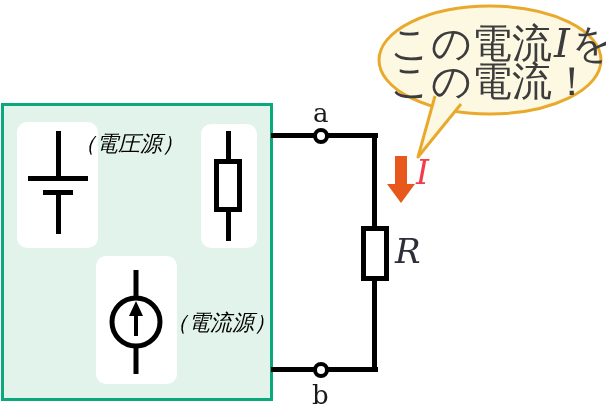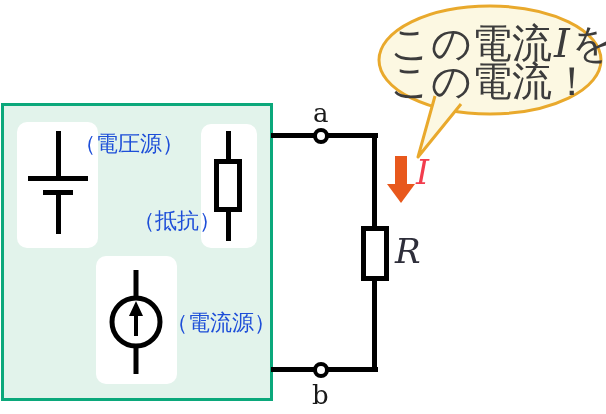--- a/index.html
+++ b/index.html
@@ -22,21 +22,21 @@
   
   .bat-lead-top{left:56px;top:131px;width:5px;height:46px;}
   .bat-plate-long{left:28px;top:176px;width:60px;height:5px;}
   .bat-plate-short{left:43px;top:190px;width:30px;height:5px;}
   .bat-lead-bot{left:56px;top:195px;width:5px;height:39px;}
   
   .lres-lead-top{left:226px;top:131px;width:5px;height:30px;}
   .lres-body{left:214px;top:159px;width:28px;height:53px;box-sizing:border-box;border:5px solid #000;background:#fff;}
   .lres-lead-bot{left:226px;top:210px;width:5px;height:31px;}
   
-  .jp-label{color:#1d4ed8;font-size:22px;line-height:24px;white-space:nowrap;}
+  .jp-label{color:#000000;font-size:22px;line-height:24px;white-space:nowrap;font-style:italic;}
   .lbl-voltage{left:74px;top:132px;}
   .lbl-resistor{left:133px;top:209px;}
   .lbl-current{left:166px;top:311px;}
   
   .wire-top{left:271px;top:133px;width:107px;height:5px;}
   .wire-right{left:372px;top:133px;width:5px;height:239px;}
   .wire-bottom{left:271px;top:367px;width:107px;height:5px;}
   
   .res-R{left:361px;top:226px;width:28px;height:55px;box-sizing:border-box;border:5px solid #000;background:#fff;}
   
@@ -82,21 +82,20 @@
 
   <svg class="abs" style="left:96px;top:256px" width="81" height="128" viewBox="0 0 81 128">
     <line x1="40" y1="14" x2="40" y2="43" stroke="#000" stroke-width="5"></line>
     <circle cx="40" cy="66" r="24" fill="#fff" stroke="#000" stroke-width="5"></circle>
     <line x1="40" y1="80" x2="40" y2="57" stroke="#000" stroke-width="4"></line>
     <polygon points="40,45 33,60 47,60" fill="#000"></polygon>
     <line x1="40" y1="90" x2="40" y2="118" stroke="#000" stroke-width="5"></line>
   </svg>
 
   <div class="abs jp-label lbl-voltage">（電圧源）</div>
-  <div class="abs jp-label lbl-resistor">（抵抗）</div>
   <div class="abs jp-label lbl-current">（電流源）</div>
 
   <div class="abs stroke wire-top"></div>
   <div class="abs stroke wire-right"></div>
   <div class="abs stroke wire-bottom"></div>
 
   <div class="abs res-R"></div>
   <div class="abs serif-label lbl-R">R</div>
 
   <div class="abs terminal term-a"></div>

